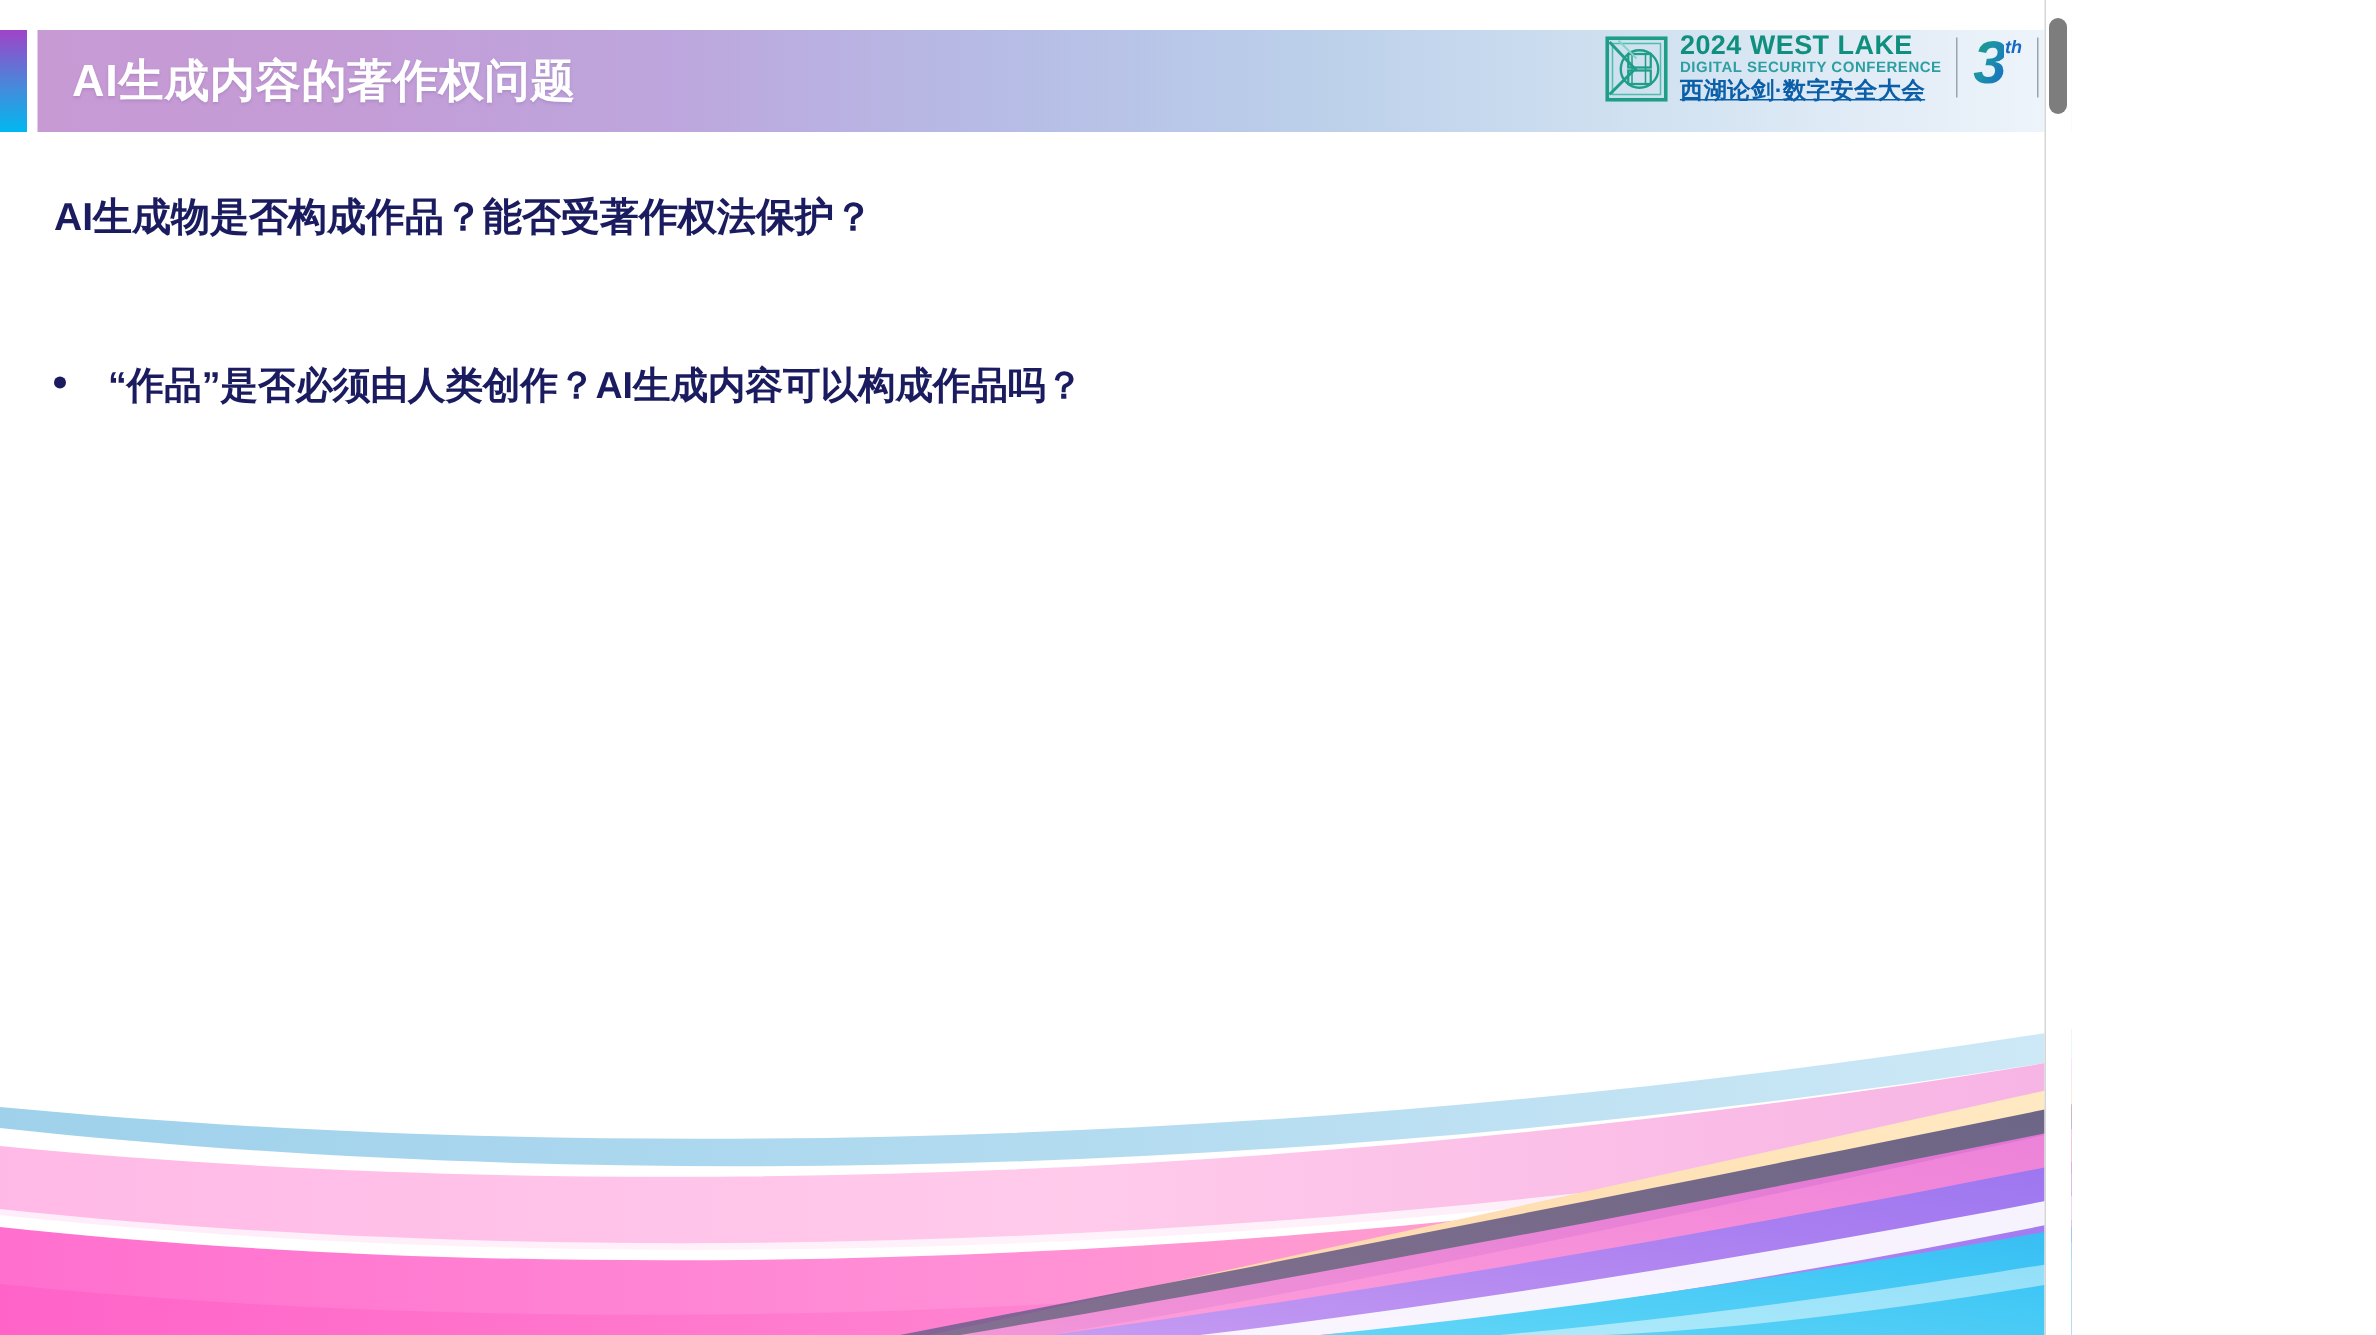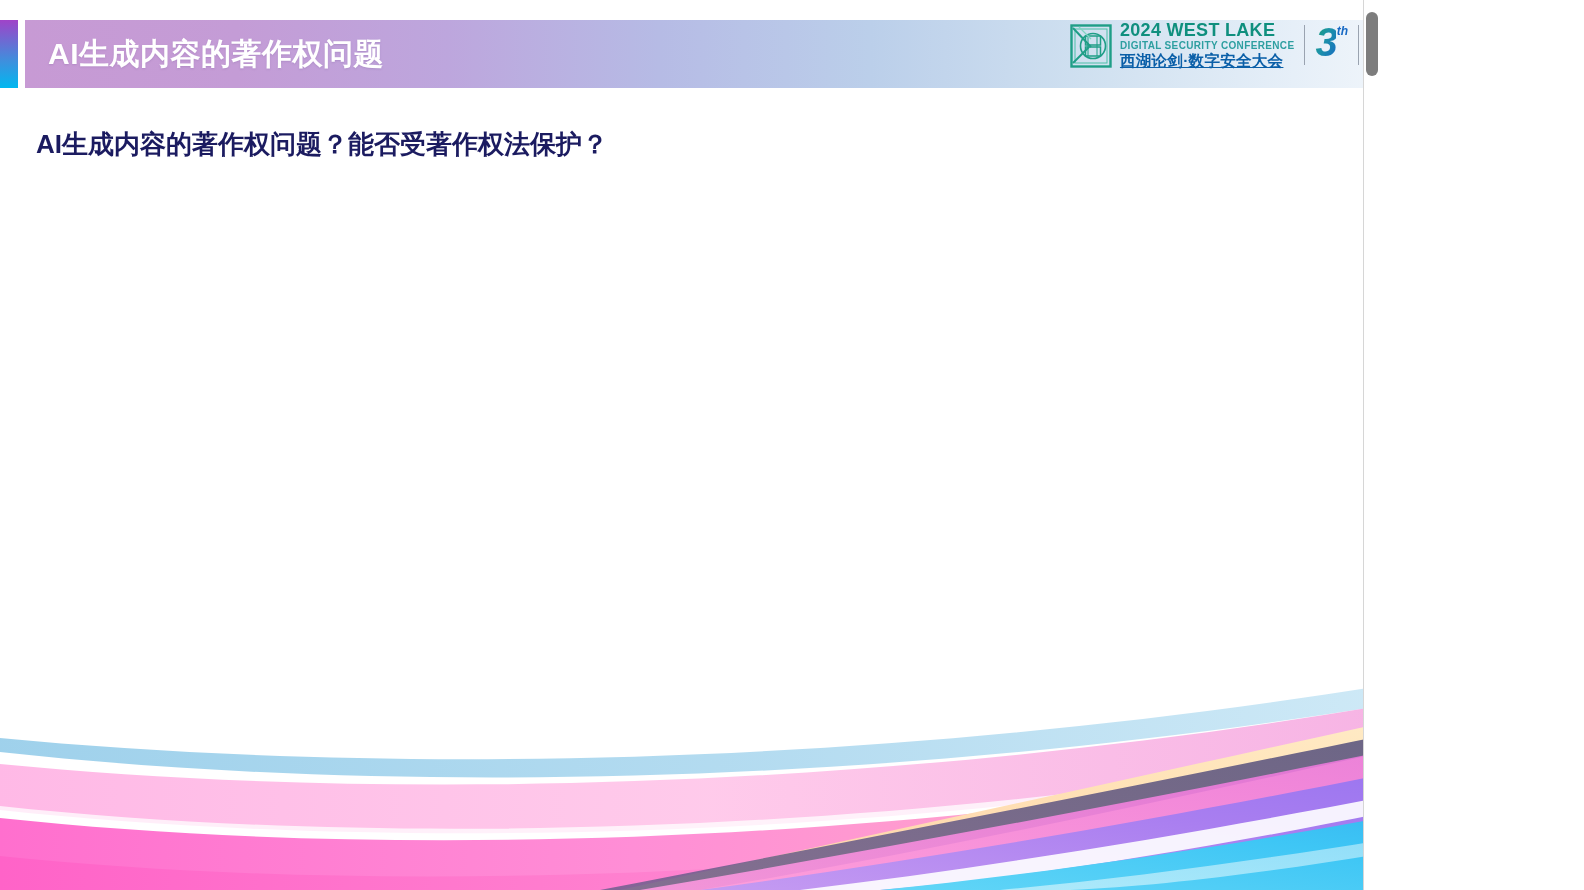--- a/index.html
+++ b/index.html
@@ -249,22 +249,26 @@
     <div class="badge12">
       <span class="badge12-num">3</span>
       <span class="badge12-th">th</span>
     </div>
 
     <div class="logo-divider"></div>
 
 
   </div>
 
-  <div class="heading">AI生成内容的著作权问题？能否受著作权法保护？</div>
-
+  <div class="heading">AI生成物是否构成作品？能否受著作权法保护？</div>
+
+  <div class="bullet-row">
+    <span class="bullet-dot"></span>
+    <span class="bullet-text">“作品”是否必须由人类创作？AI生成内容可以构成作品吗？</span>
+  </div>
 
   <div class="ribbon">
     <svg viewBox="0 0 1584 230" preserveAspectRatio="none" aria-hidden="true">
       <defs>
         <linearGradient id="gBlueArc" x1="0" y1="0" x2="1" y2="0">
           <stop offset="0" stop-color="#8ec9e8"></stop>
           <stop offset="0.5" stop-color="#a8d6ee"></stop>
           <stop offset="1" stop-color="#cfeaf7"></stop>
         </linearGradient>
         <linearGradient id="gPinkPale" x1="0" y1="0" x2="1" y2="0">

